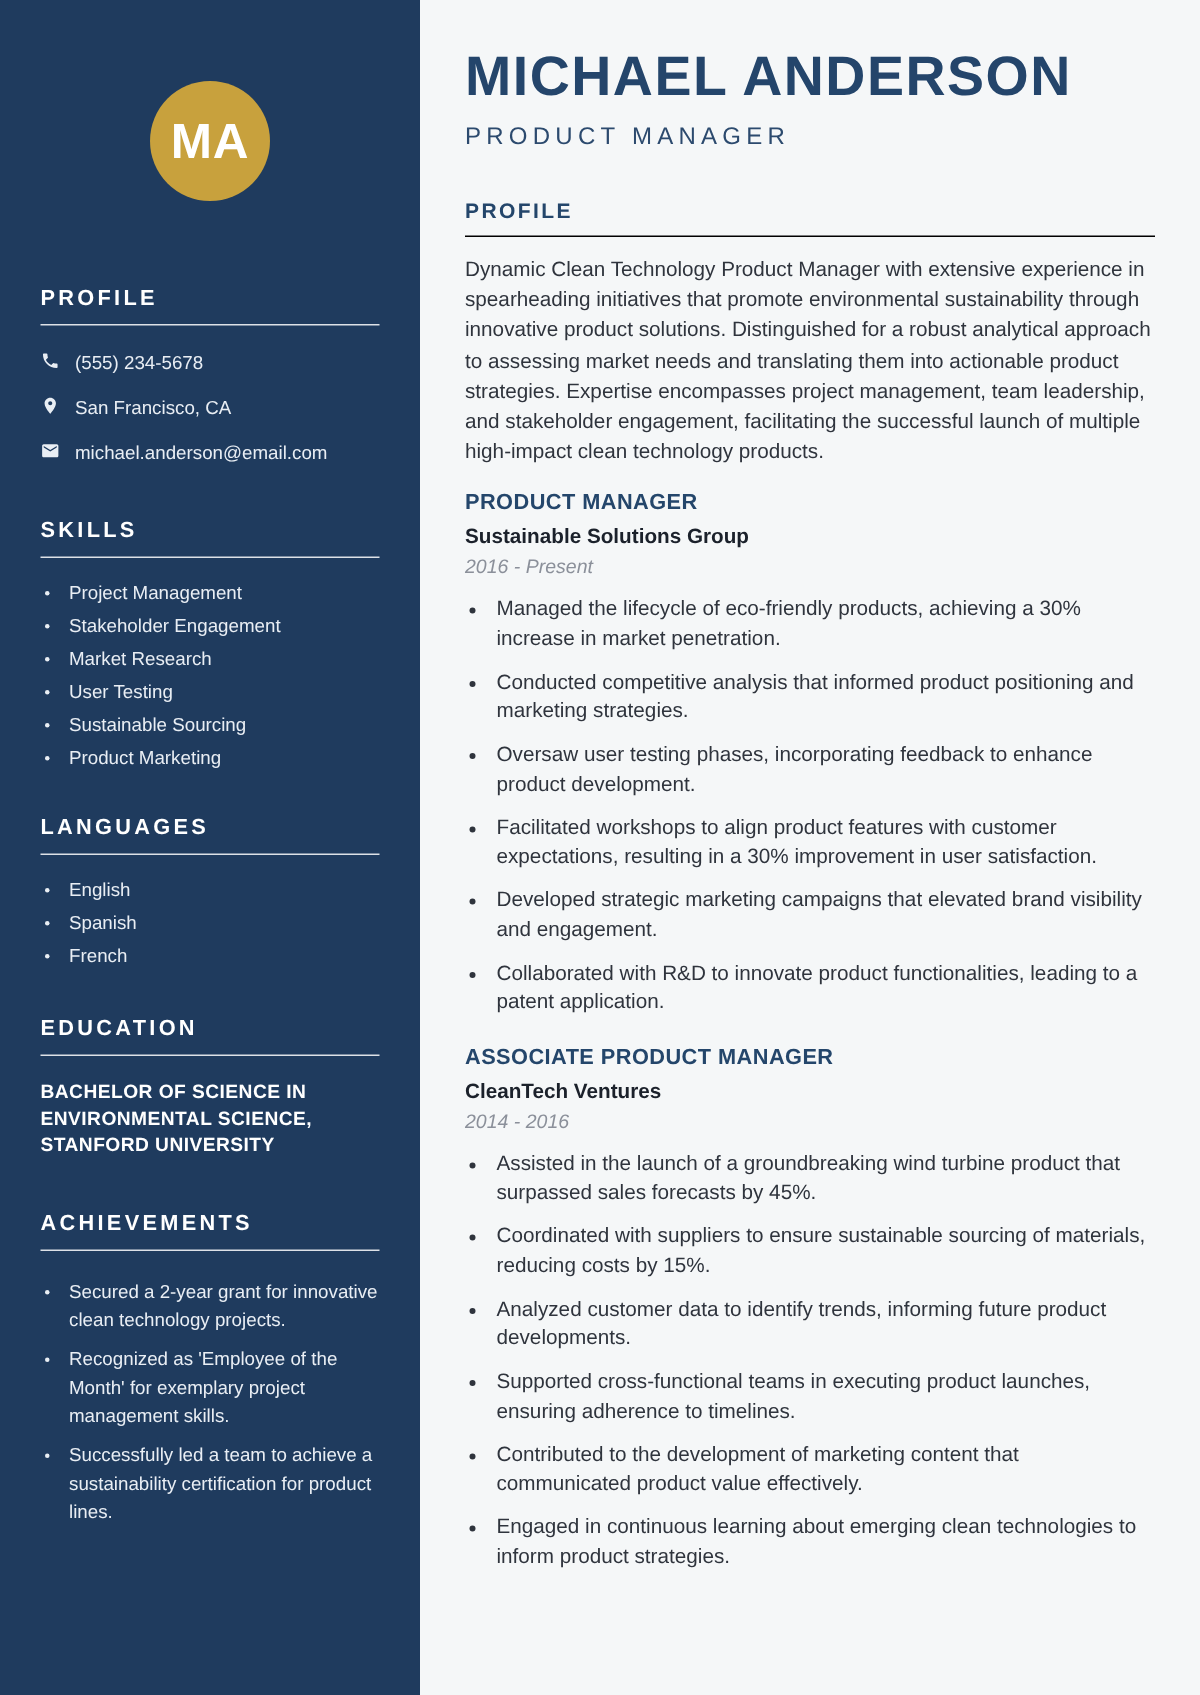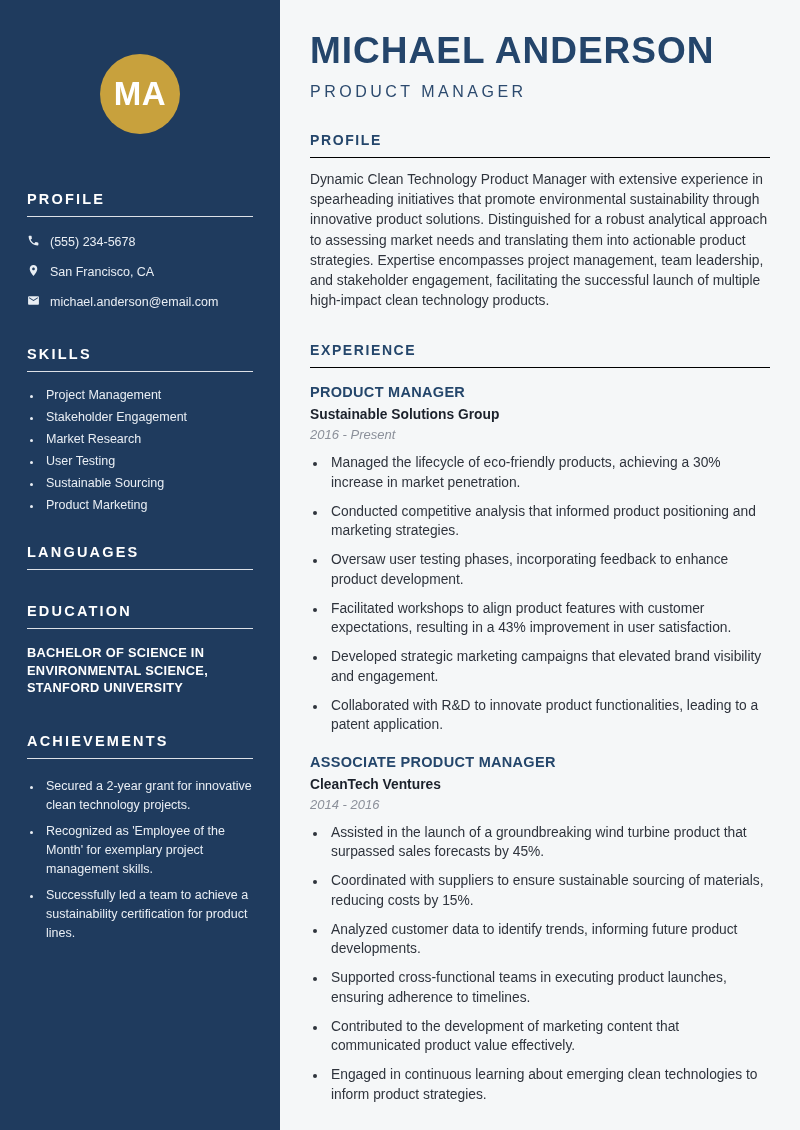--- a/index.html
+++ b/index.html
@@ -179,20 +179,25 @@
           <li>Stakeholder Engagement</li>
           <li>Market Research</li>
           <li>User Testing</li>
           <li>Sustainable Sourcing</li>
           <li>Product Marketing</li>
         </ul>
     </section>
 
     <section class="languages-section">
       <h2 class="side-heading">LANGUAGES</h2>
+      <ul class="side-list">
+          <li>English</li>
+          <li>Spanish</li>
+          <li>French</li>
+        </ul>
     </section>
 
     <section class="education-section">
       <h2 class="side-heading">EDUCATION</h2>
       <p class="degree">BACHELOR OF SCIENCE IN ENVIRONMENTAL SCIENCE, STANFORD UNIVERSITY</p>
     </section>
 
     <section class="achievements-section">
       <h2 class="side-heading">ACHIEVEMENTS</h2>
       <ul class="achv-list">
@@ -208,31 +213,30 @@
 
     <h1 class="name">MICHAEL ANDERSON</h1>
     <div class="job-subtitle">PRODUCT MANAGER</div>
 
     <section>
       <h2 class="section-heading">PROFILE</h2>
       <p class="profile-text">Dynamic Clean Technology Product Manager with extensive experience in spearheading initiatives that promote environmental sustainability through innovative product solutions. Distinguished for a robust analytical approach to assessing market needs and translating them into actionable product strategies. Expertise encompasses project management, team leadership, and stakeholder engagement, facilitating the successful launch of multiple high-impact clean technology products.</p>
     </section>
 
     <section>
-      <h2 class="section-heading">EXPERIENCE</h2>
 
       <div class="job">
         <h3 class="job-role">PRODUCT MANAGER</h3>
         <div class="job-company">Sustainable Solutions Group</div>
         <div class="job-dates">2016 - Present</div>
         <ul class="job-bullets">
             <li>Managed the lifecycle of eco-friendly products, achieving a 30% increase in market penetration.</li>
             <li>Conducted competitive analysis that informed product positioning and marketing strategies.</li>
             <li>Oversaw user testing phases, incorporating feedback to enhance product development.</li>
-            <li>Facilitated workshops to align product features with customer expectations, resulting in a 43% improvement in user satisfaction.</li>
+            <li>Facilitated workshops to align product features with customer expectations, resulting in a 30% improvement in user satisfaction.</li>
             <li>Developed strategic marketing campaigns that elevated brand visibility and engagement.</li>
             <li>Collaborated with R&amp;D to innovate product functionalities, leading to a patent application.</li>
           </ul>
       </div>
 
       <div class="job">
         <h3 class="job-role">ASSOCIATE PRODUCT MANAGER</h3>
         <div class="job-company">CleanTech Ventures</div>
         <div class="job-dates">2014 - 2016</div>
         <ul class="job-bullets">

